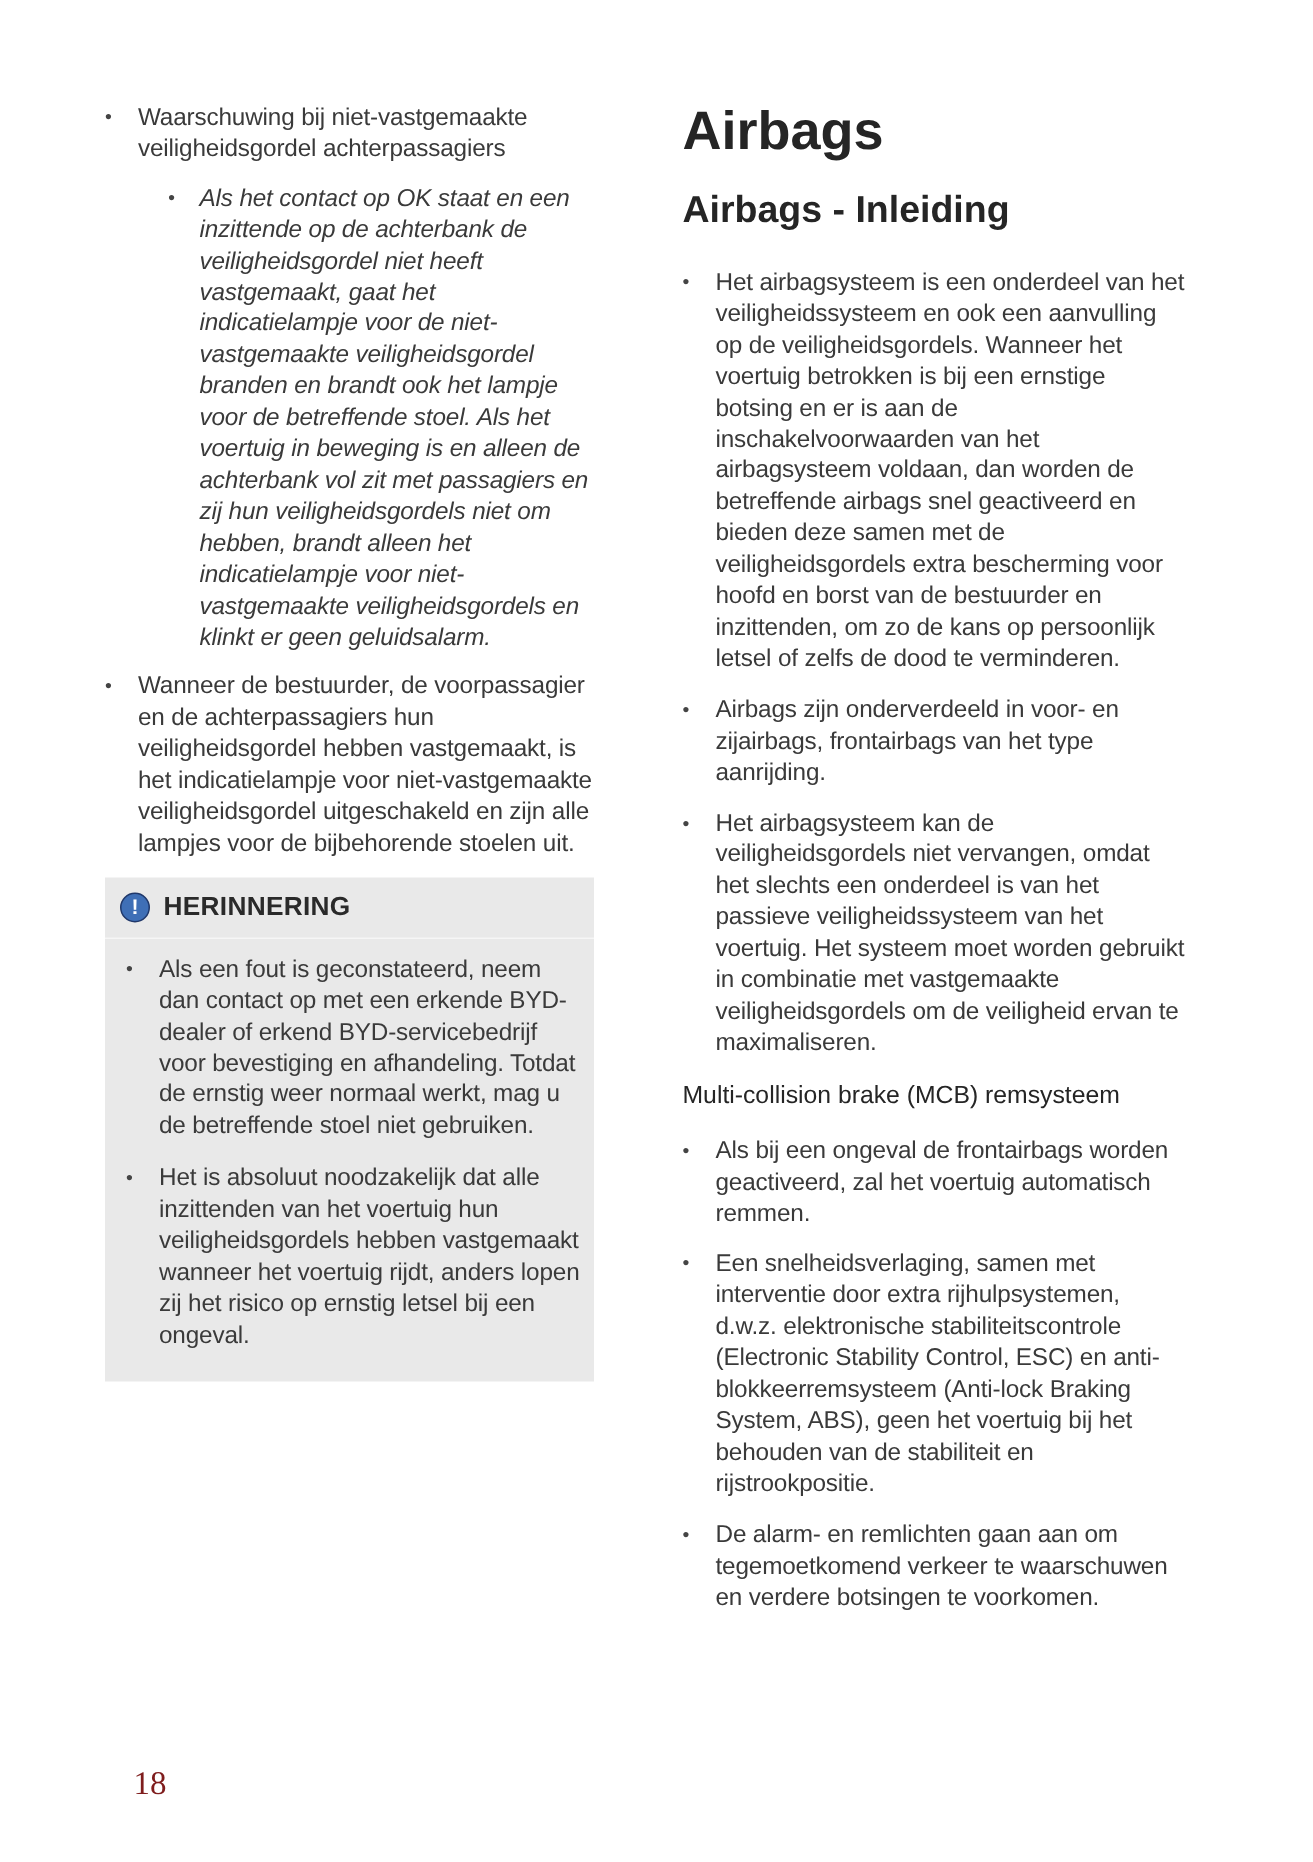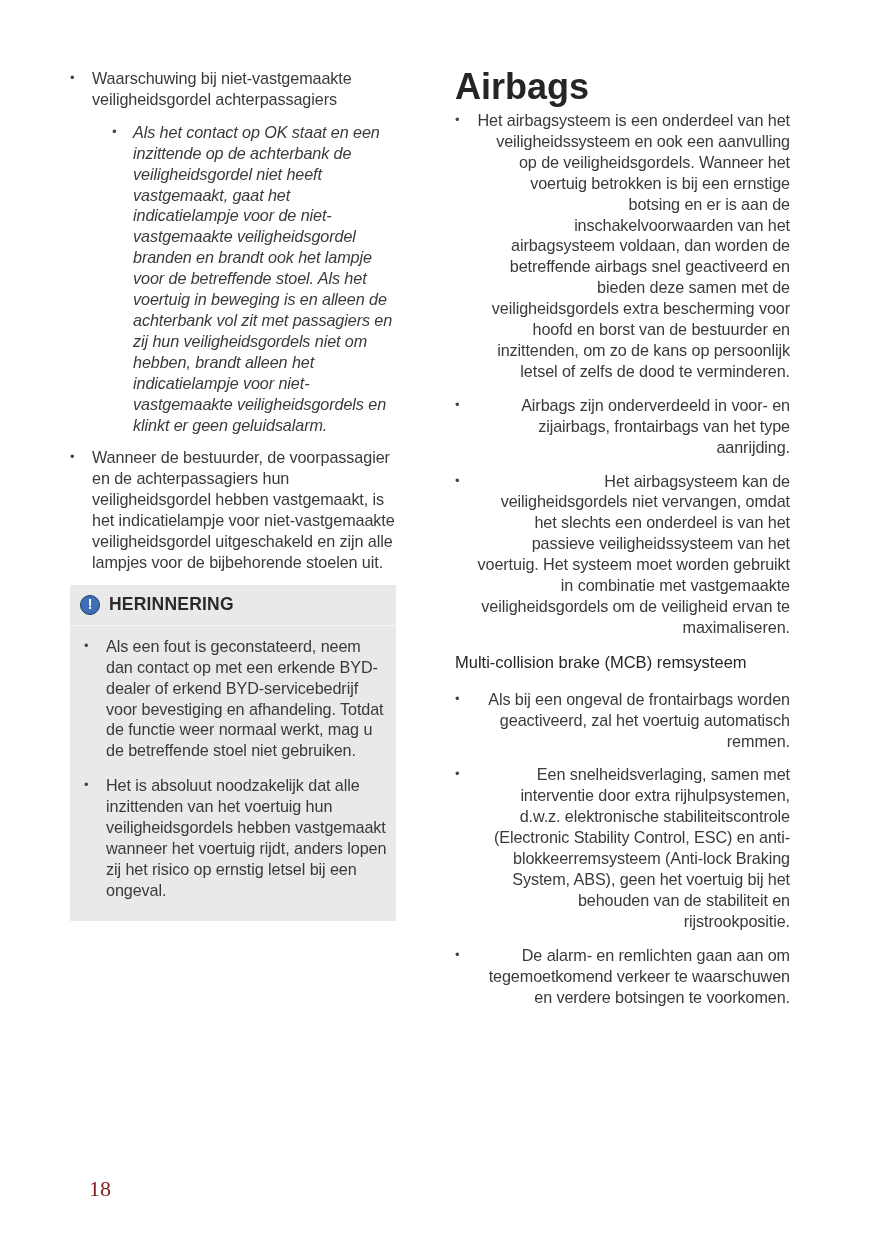--- a/index.html
+++ b/index.html
@@ -44,21 +44,21 @@
 
   h1.main-title {
     margin: 0; font-size: 36px; font-weight: bold; color: #252525; line-height: 46px;
   }
   h2.section-title {
     margin: 14px 0 22px 0; font-size: 25px; font-weight: bold; color: #252525; line-height: 32px;
   }
   h3.sub-title {
     margin: 8px 0 16px 0; font-size: 16.5px; font-weight: normal; color: #252525; line-height: 22px;
   }
-  .right-list li.bullet { margin-bottom: 13px; text-align: right; }
+  .right-list li.bullet { margin-bottom: 13px; }
 
   .page-number {
     position: absolute; left: 89px; top: 1176px;
     font-family: "Liberation Serif", "DejaVu Serif", serif;
     font-size: 22px; color: #7f1d1d;
   }
 </style>
 </head>
 <body>
 
@@ -72,28 +72,29 @@
     </li>
     <li class="bullet">Wanneer de bestuurder, de voorpassagier en de achterpassagiers hun veiligheidsgordel hebben vastgemaakt, is het indicatielampje voor niet-vastgemaakte veiligheidsgordel uitgeschakeld en zijn alle lampjes voor de bijbehorende stoelen uit.</li>
   </ul>
 
   <div class="reminder-box">
     <div class="reminder-header">
       <span class="info-icon">!</span>
       <span class="reminder-title">HERINNERING</span>
     </div>
     <ul class="reminder-list">
-      <li class="bullet">Als een fout is geconstateerd, neem dan contact op met een erkende BYD-dealer of erkend BYD-servicebedrijf voor bevestiging en afhandeling. Totdat de functie weer normaal werkt, mag u de betreffende stoel niet gebruiken.</li>
+      <li class="bullet">Als een fout is geconstateerd, neem dan contact op met een erkende BYD-dealer of erkend BYD-servicebedrijf voor bevestiging en afhandeling. Totdat de ernstig weer normaal werkt, mag u de betreffende stoel niet gebruiken.</li>
       <li class="bullet">Het is absoluut noodzakelijk dat alle inzittenden van het voertuig hun veiligheidsgordels hebben vastgemaakt wanneer het voertuig rijdt, anders lopen zij het risico op ernstig letsel bij een ongeval.</li>
     </ul>
   </div>
 </div>
 
 <div class="col-right">
   <h1 class="main-title">Airbags</h1>
+  <h2 class="section-title">Airbags - Inleiding</h2>
   <ul class="right-list">
     <li class="bullet">Het airbagsysteem is een onderdeel van het veiligheidssysteem en ook een aanvulling op de veiligheidsgordels. Wanneer het voertuig betrokken is bij een ernstige botsing en er is aan de inschakelvoorwaarden van het airbagsysteem voldaan, dan worden de betreffende airbags snel geactiveerd en bieden deze samen met de veiligheidsgordels extra bescherming voor hoofd en borst van de bestuurder en inzittenden, om zo de kans op persoonlijk letsel of zelfs de dood te verminderen.</li>
     <li class="bullet">Airbags zijn onderverdeeld in voor- en zijairbags, frontairbags van het type aanrijding.</li>
     <li class="bullet">Het airbagsysteem kan de veiligheidsgordels niet vervangen, omdat het slechts een onderdeel is van het passieve veiligheidssysteem van het voertuig. Het systeem moet worden gebruikt in combinatie met vastgemaakte veiligheidsgordels om de veiligheid ervan te maximaliseren.</li>
   </ul>
   <h3 class="sub-title">Multi-collision brake (MCB) remsysteem</h3>
   <ul class="right-list">
     <li class="bullet">Als bij een ongeval de frontairbags worden geactiveerd, zal het voertuig automatisch remmen.</li>
     <li class="bullet">Een snelheidsverlaging, samen met interventie door extra rijhulpsystemen, d.w.z. elektronische stabiliteitscontrole (Electronic Stability Control, ESC) en anti-blokkeerremsysteem (Anti-lock Braking System, ABS), geen het voertuig bij het behouden van de stabiliteit en rijstrookpositie.</li>
     <li class="bullet">De alarm- en remlichten gaan aan om tegemoetkomend verkeer te waarschuwen en verdere botsingen te voorkomen.</li>

